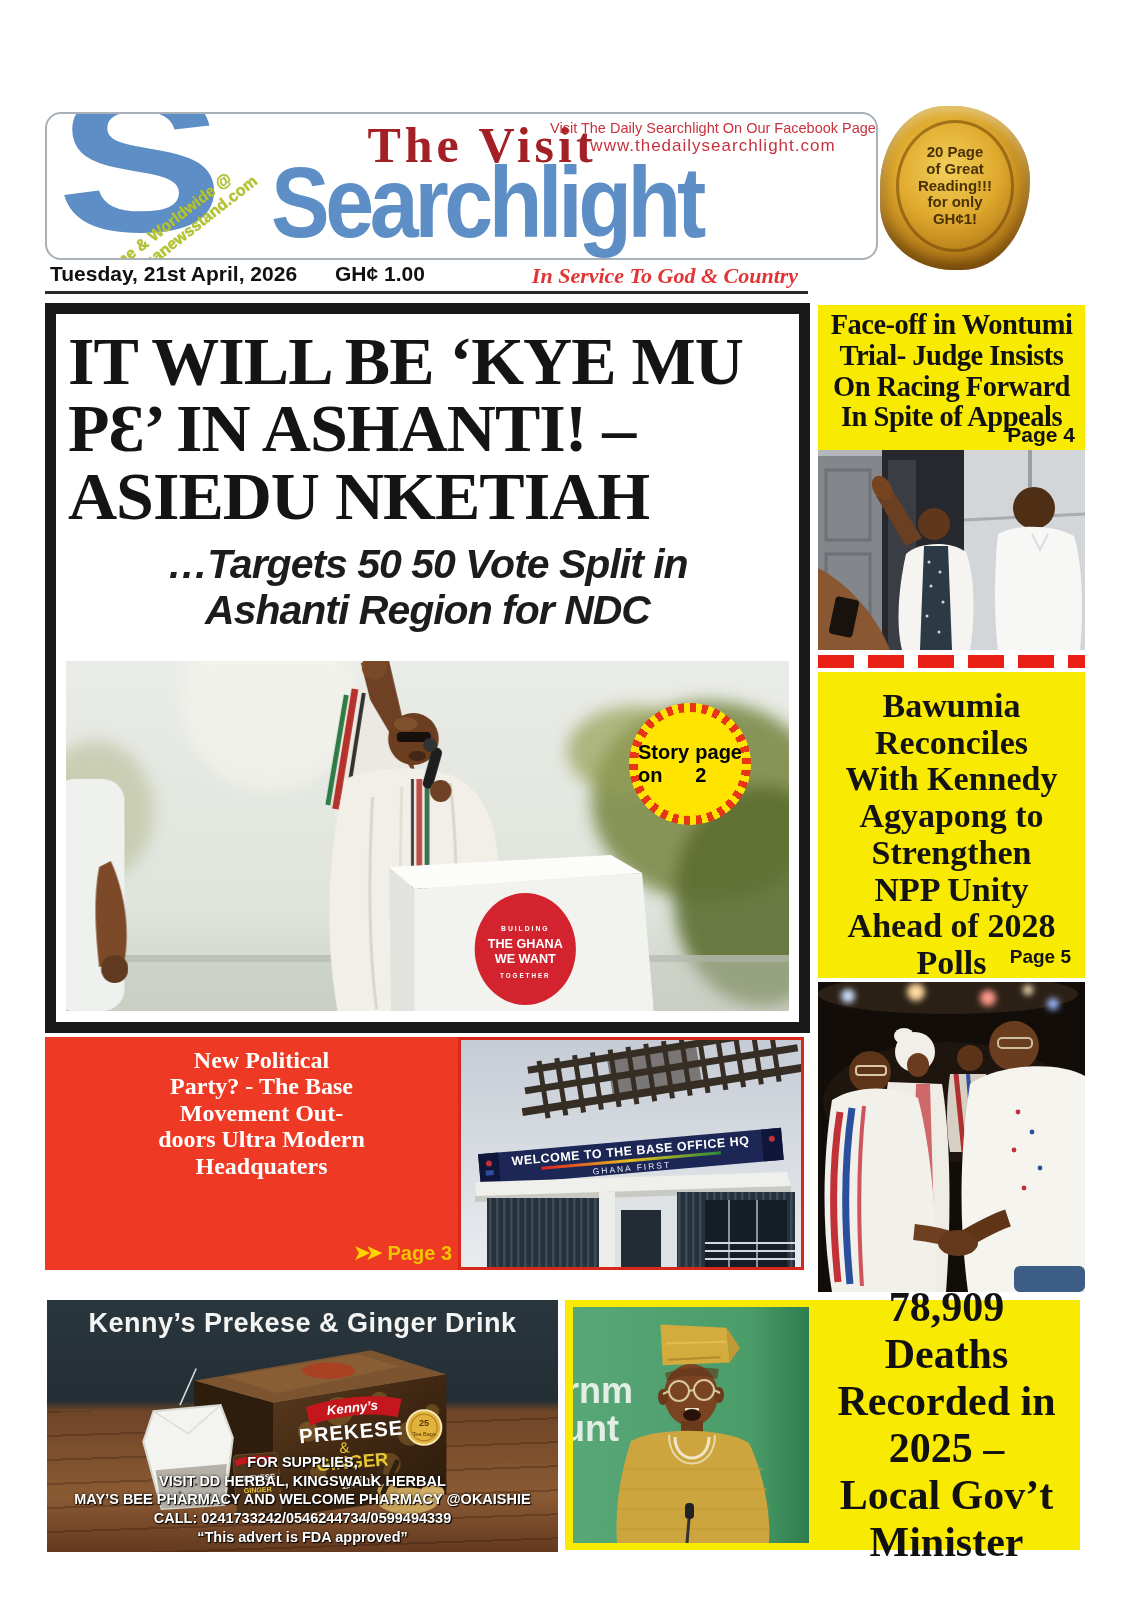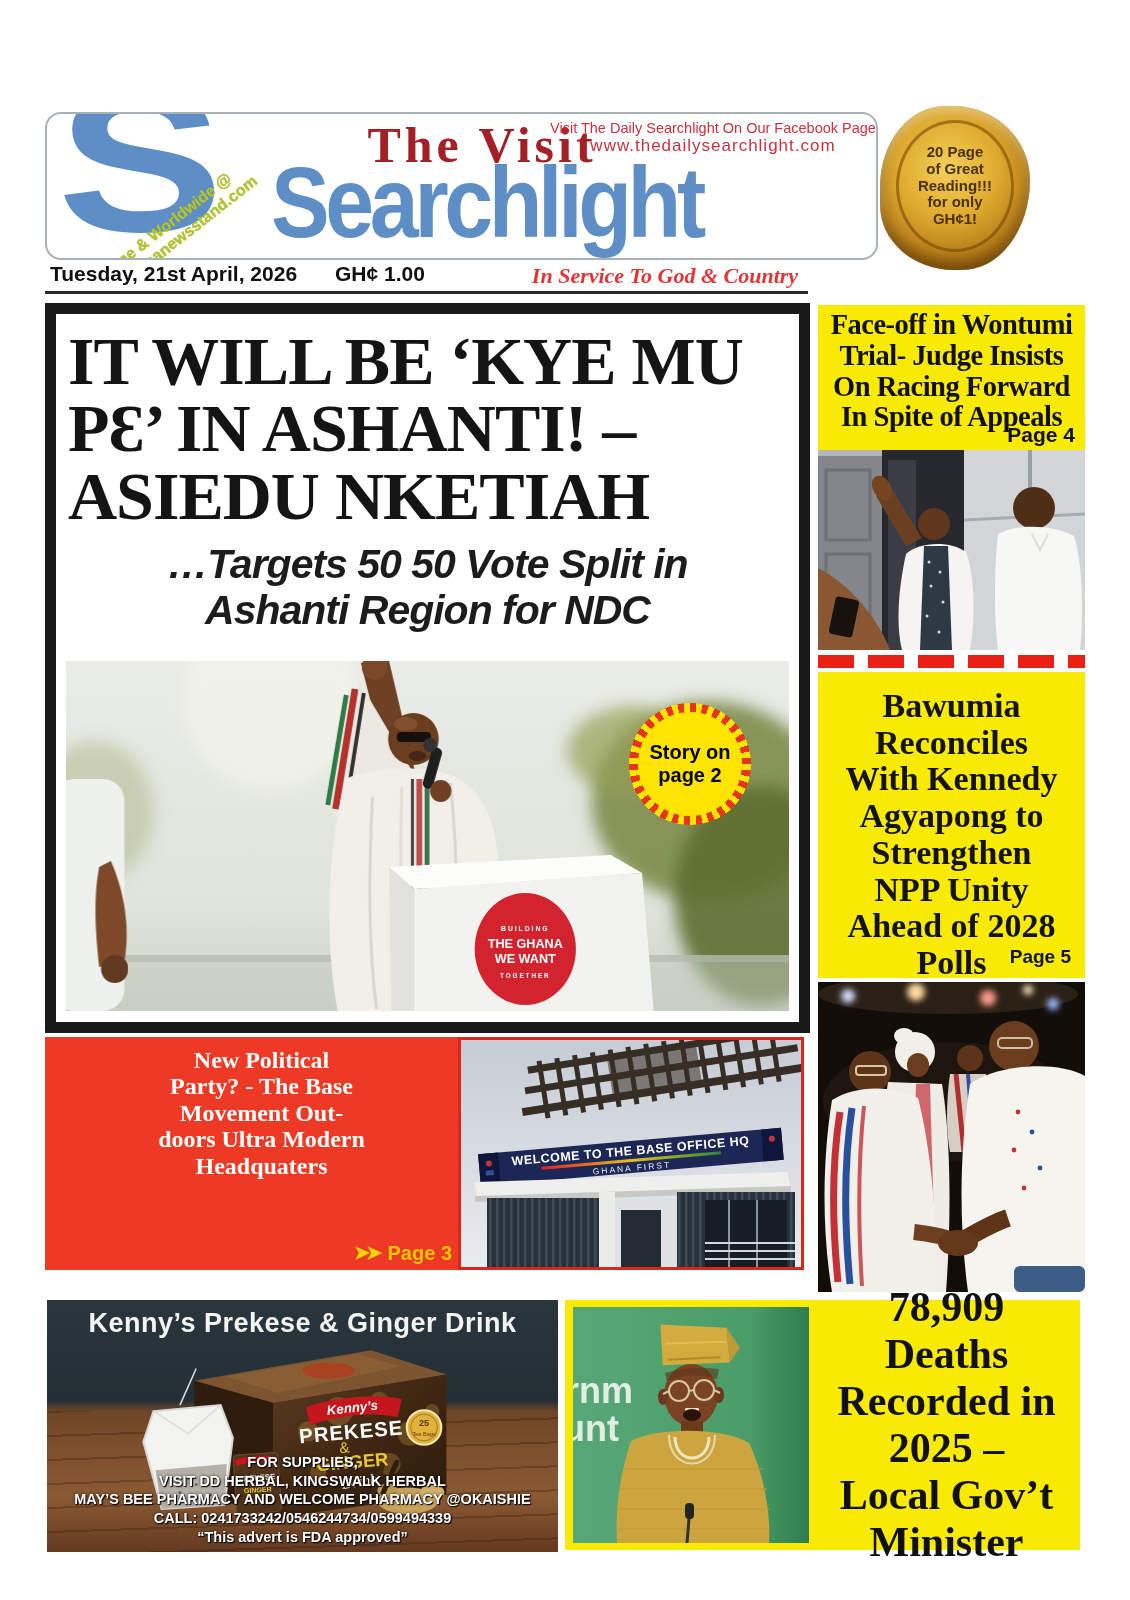--- a/index.html
+++ b/index.html
@@ -52,21 +52,21 @@
   #lead-headline{padding-top:14px;}
   #lead-subhead{margin-top:12px;text-align:center;font-style:italic;font-weight:bold;
     font-size:41px;line-height:1.12;color:#1c1c1c;letter-spacing:-1px;}
   #lead-photo{left:10px;right:10px;bottom:11px;height:350px;overflow:hidden;}
   #lead-photo svg{display:block;width:100%;height:100%;}
 
   
   #starburst{right:38px;top:42px;width:122px;height:122px;border-radius:50%;
     background:repeating-conic-gradient(#e83418 0deg 6deg,#ffe400 6deg 12deg);}
   #starburst-inner{position:absolute;left:9px;top:9px;right:9px;bottom:9px;border-radius:50%;
-    background:#ffe400;display:flex;flex-direction:column;align-items:center;justify-content:center;
+    background:#ffe400;display:flex;flex-direction:row;align-items:center;justify-content:center;
     font-weight:bold;font-size:20px;line-height:1.15;color:#000;}
 
   
   .ycol{left:818px;width:267px;background:#f8ea00;box-sizing:border-box;}
   #wontumi-box{top:305px;height:145px;padding-top:5px;}
   .wontumi-line{text-align:center;font-family:"Liberation Serif","DejaVu Serif",serif;
     font-weight:bold;font-size:28.5px;line-height:1.08;color:#111;letter-spacing:-0.5px;}
   .page-ref{position:absolute;right:10px;bottom:3px;font-weight:bold;font-size:21px;color:#111;}
   #wontumi-photo{left:818px;top:450px;width:267px;height:200px;overflow:hidden;}
   #red-dashes{left:818px;top:655px;width:267px;height:13px;

